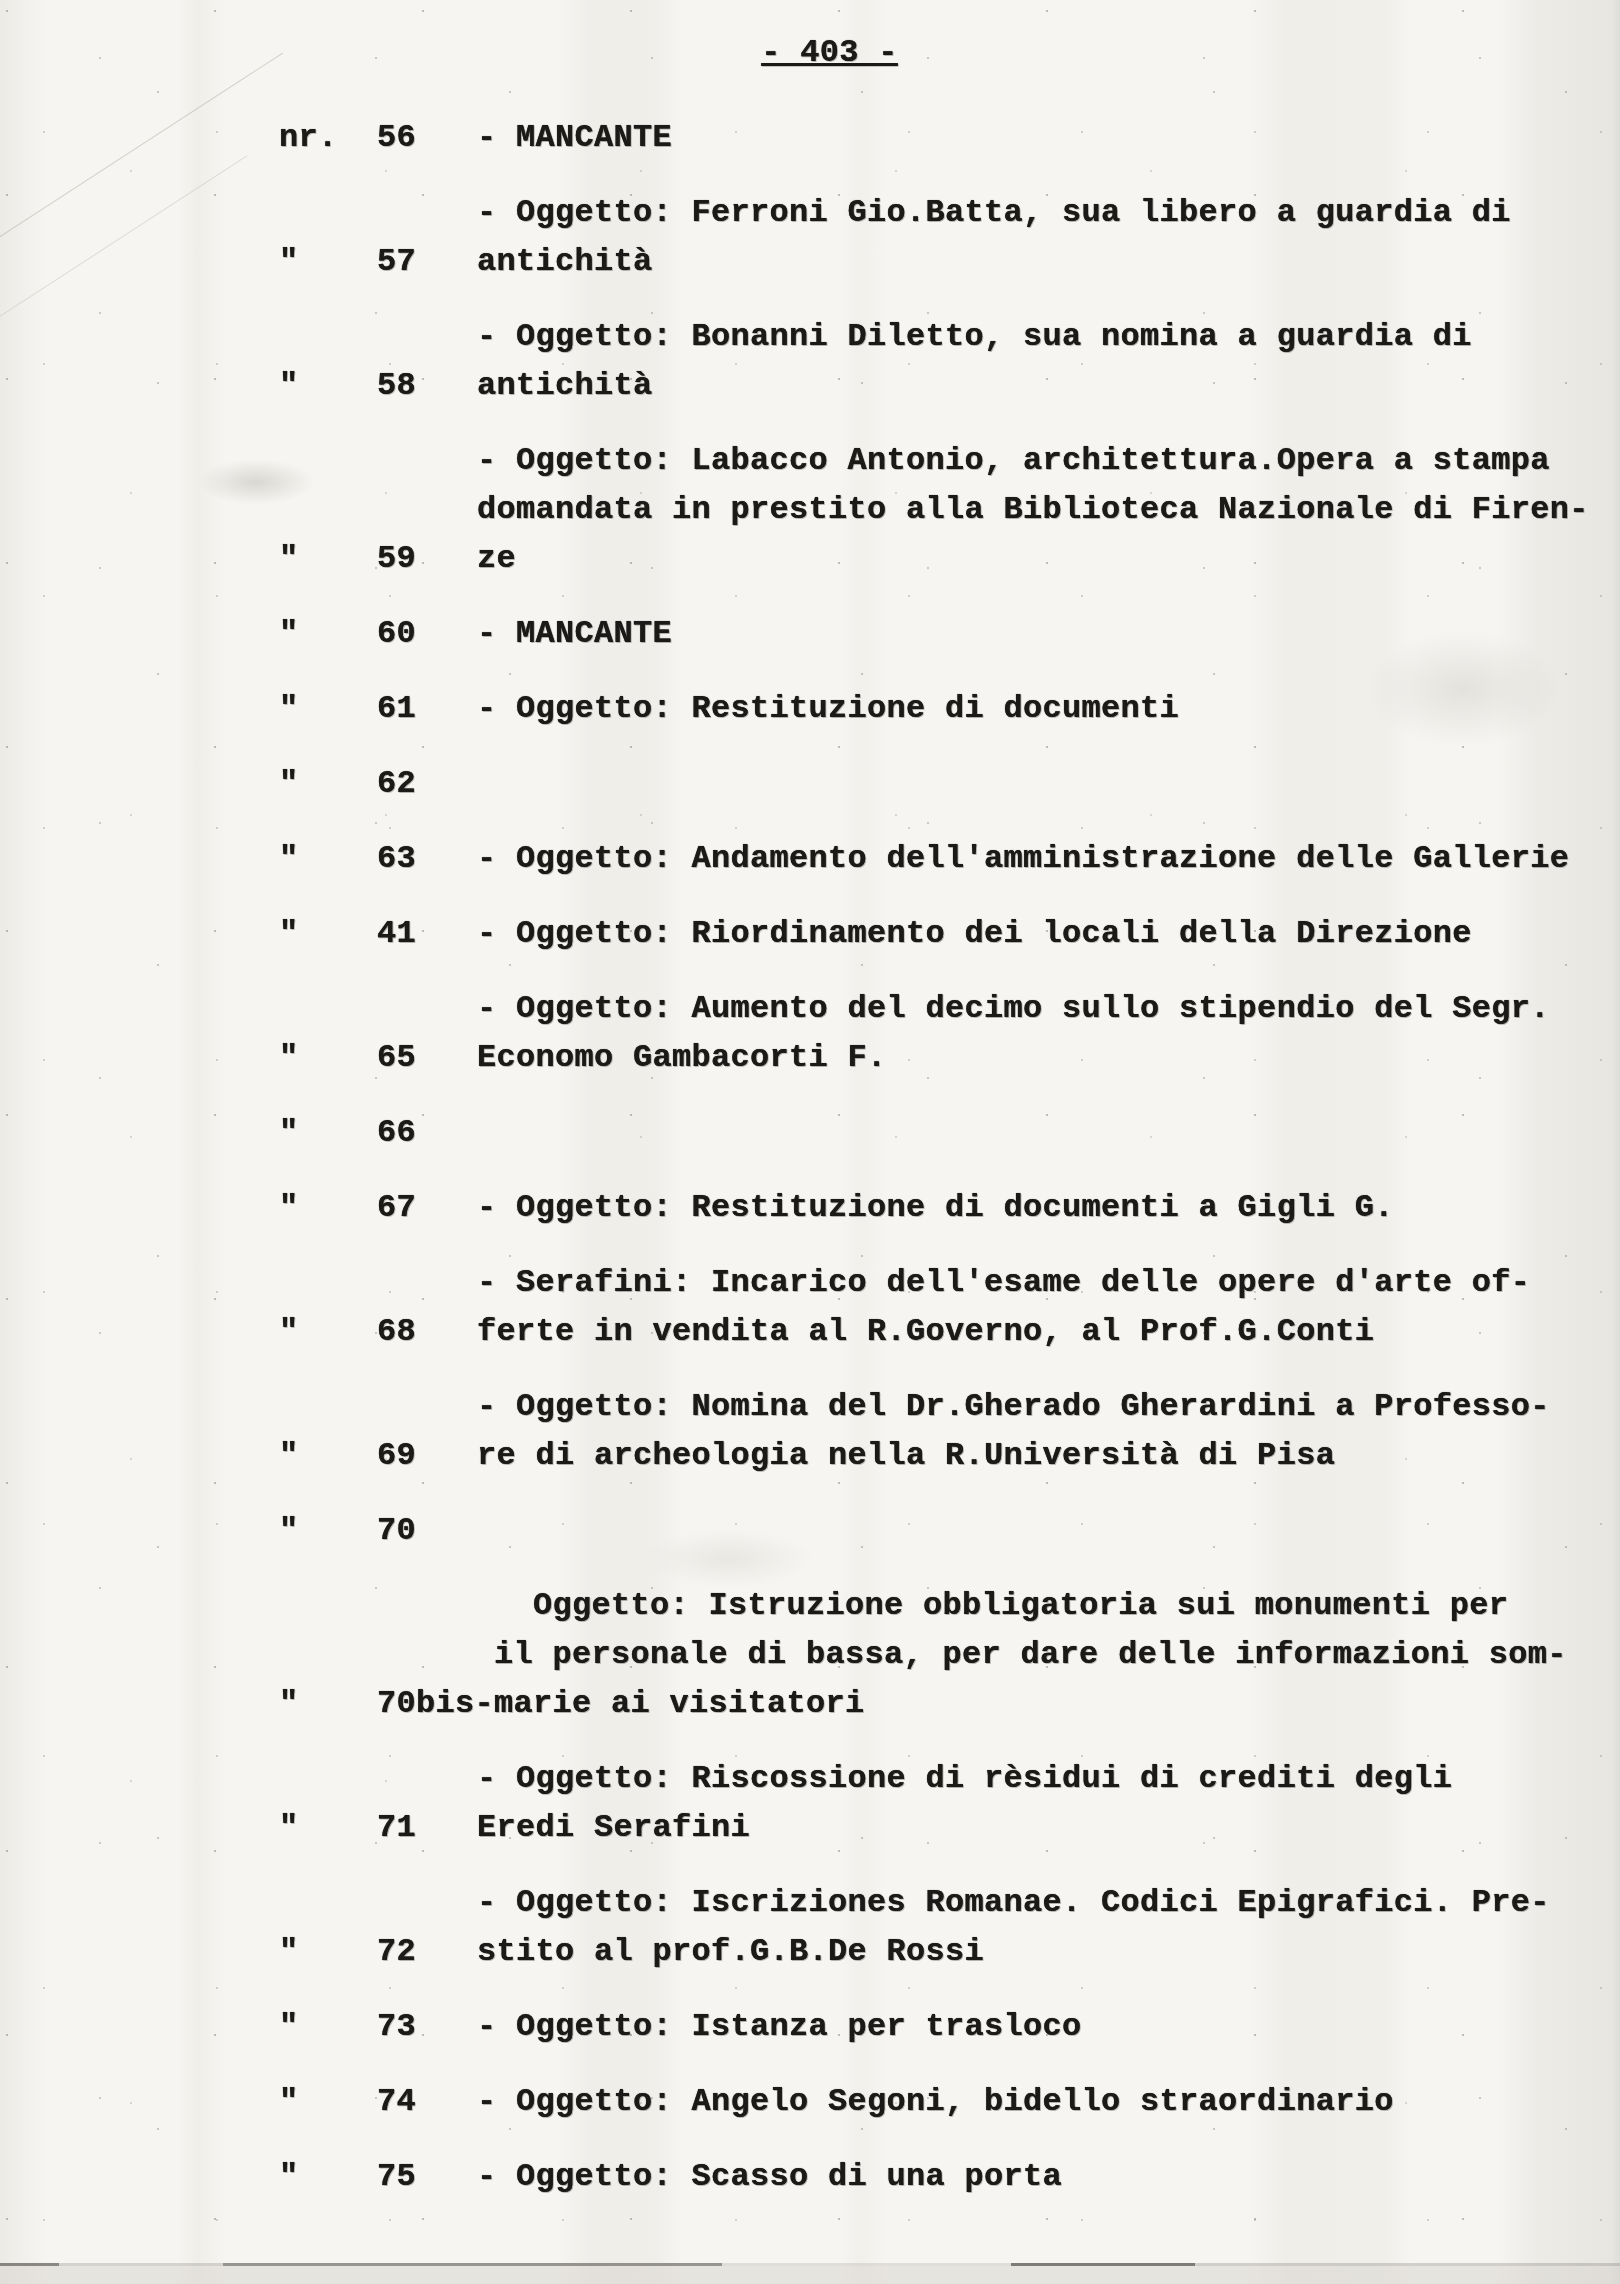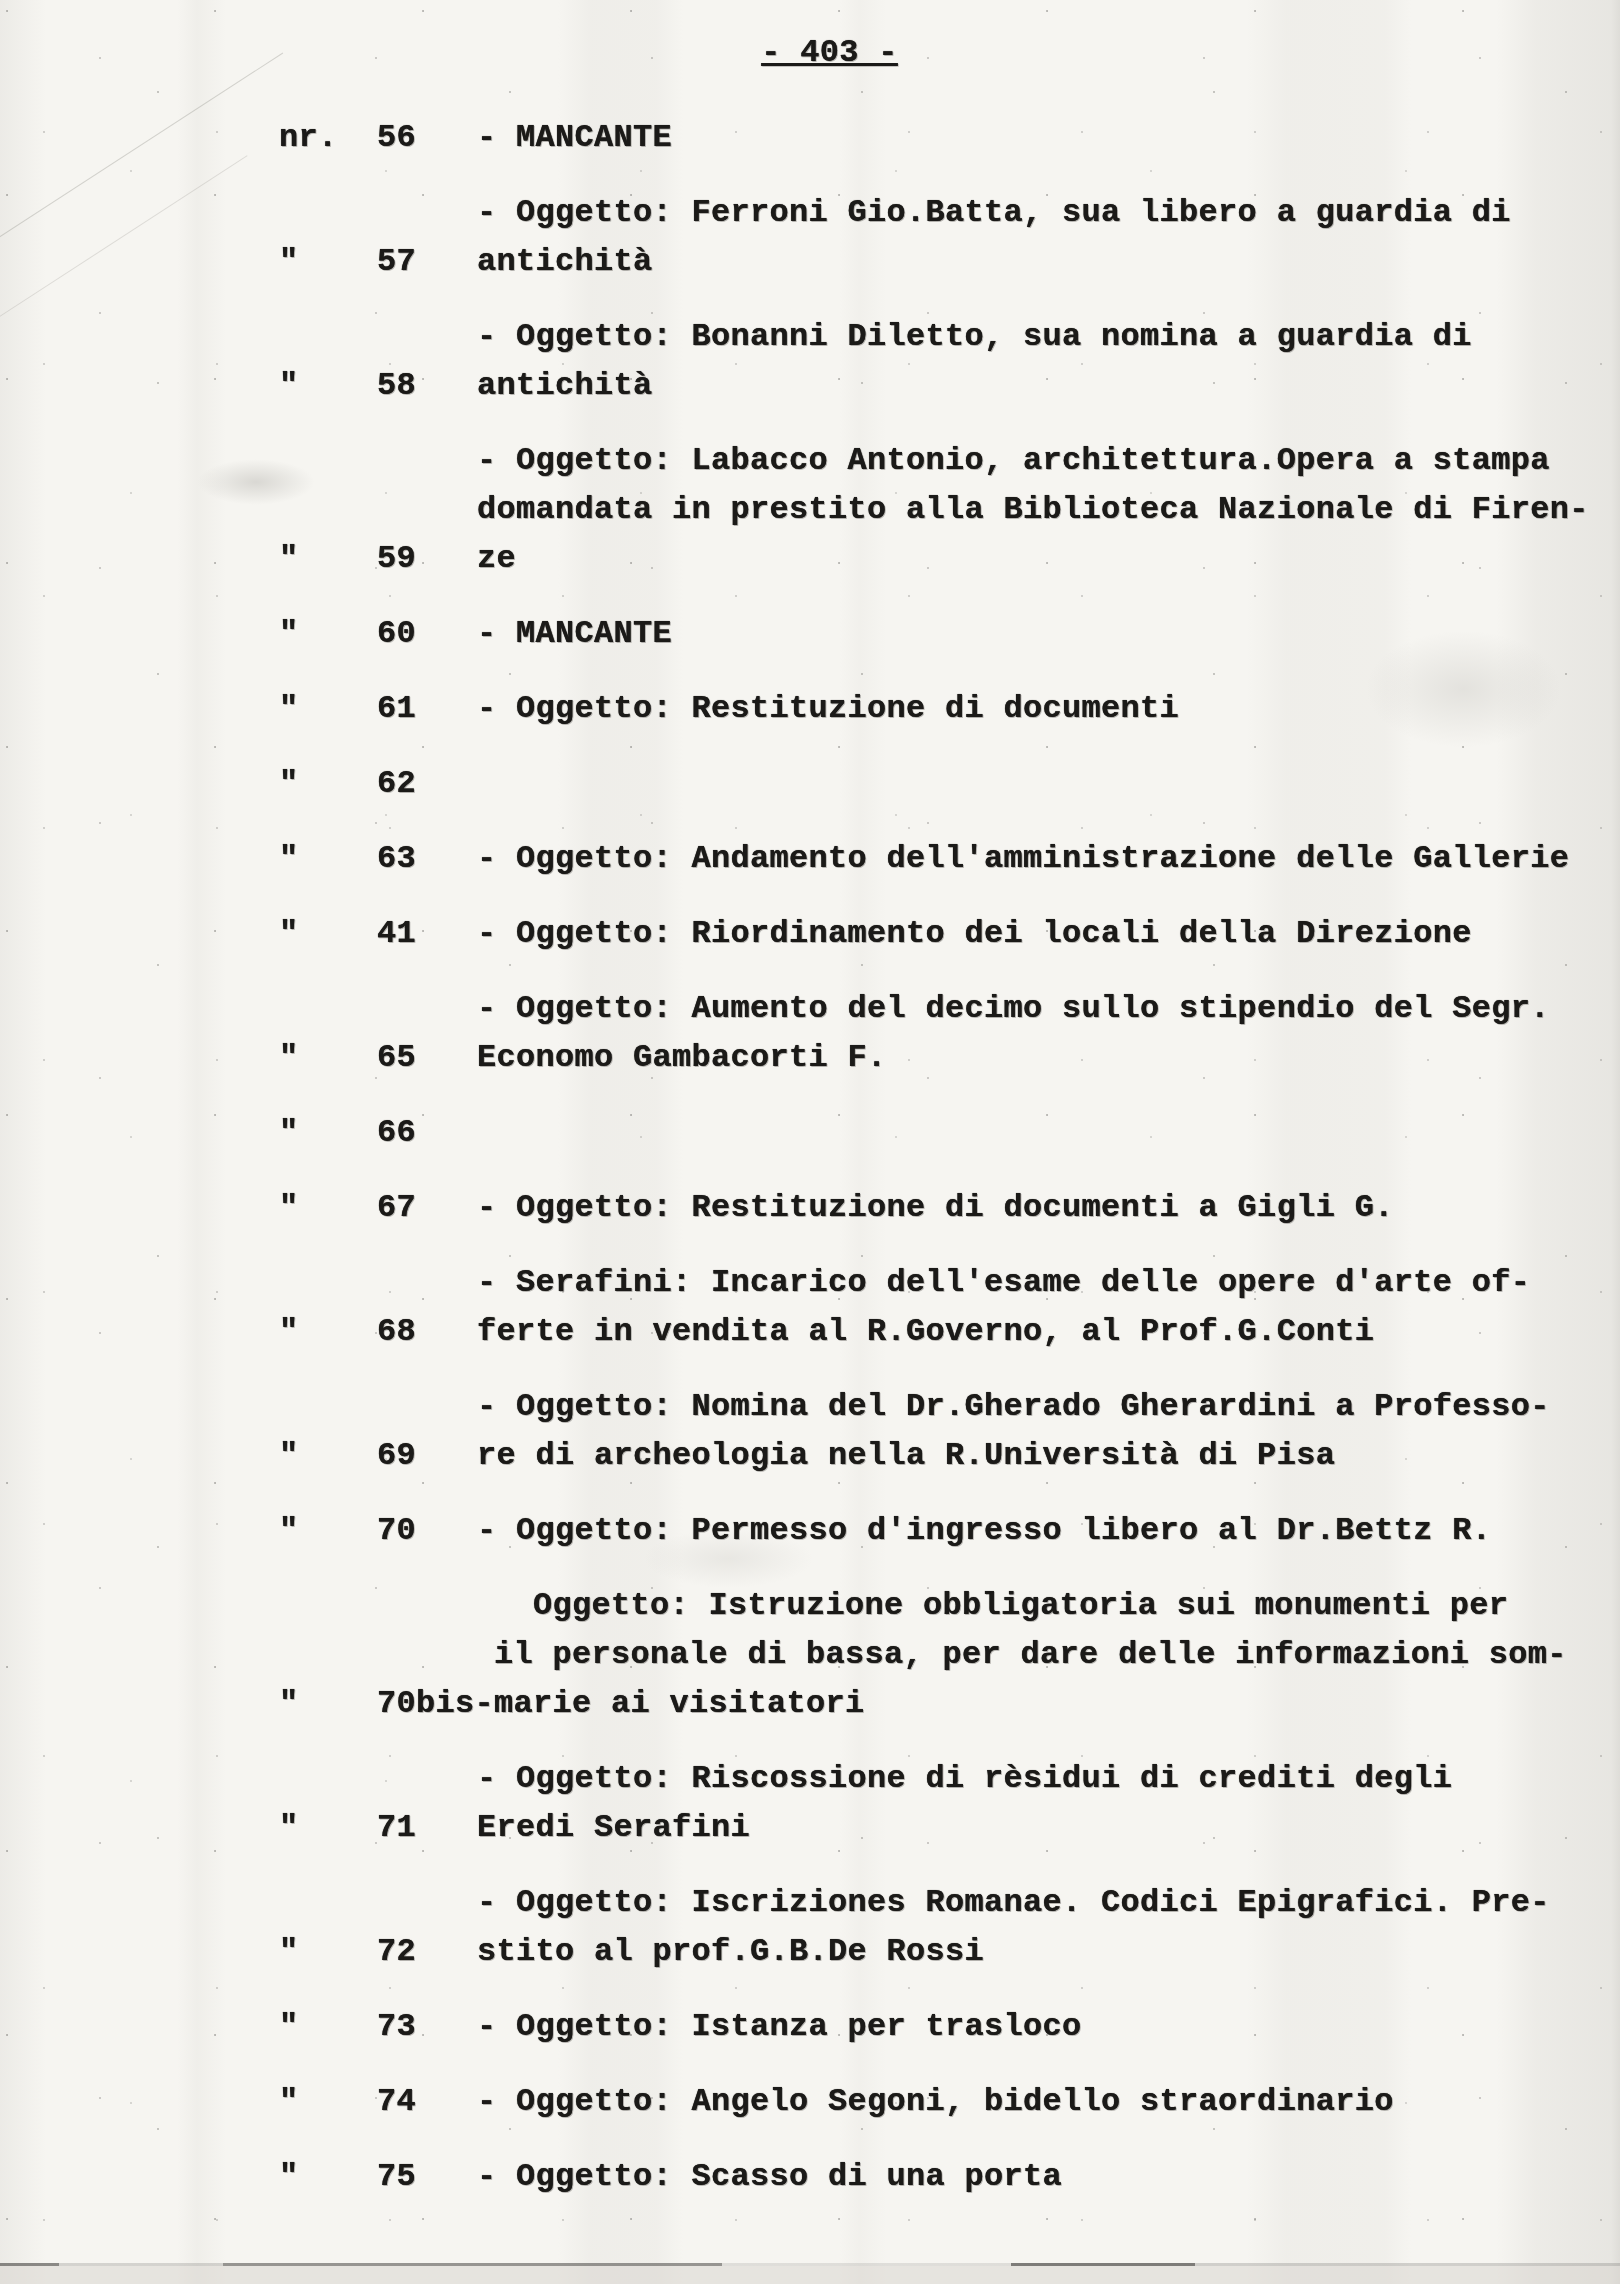--- a/index.html
+++ b/index.html
@@ -223,21 +223,20 @@
   <div class="row">
     <span class="lbl">"</span>
     <span class="num">69</span>
     <div class="txt">- Oggetto: Nomina del Dr.Gherado Gherardini a Professo-
 re di archeologia nella R.Università di Pisa</div>
   </div>
 
   <div class="row">
     <span class="lbl">"</span>
     <span class="num">70</span>
-    <div class="txt">- Oggetto: Permesso d'ingresso libero al Dr.Bettz R.</div>
   </div>
 
   <div class="row">
     <span class="lbl">"</span>
     <span class="num">70bis-</span>
     <div class="txt">  Oggetto: Istruzione obbligatoria sui monumenti per
 il personale di bassa, per dare delle informazioni som-
 marie ai visitatori</div>
   </div>
 

